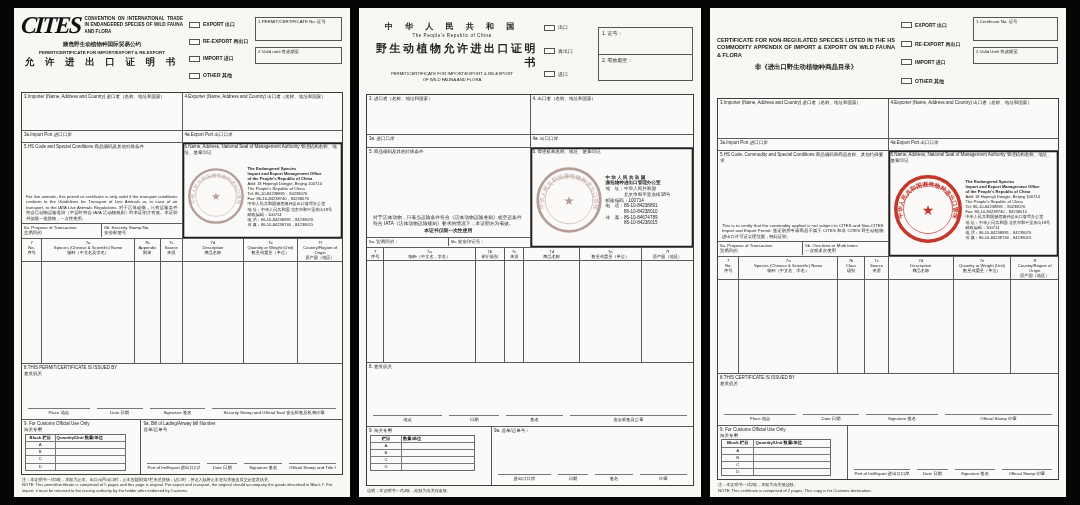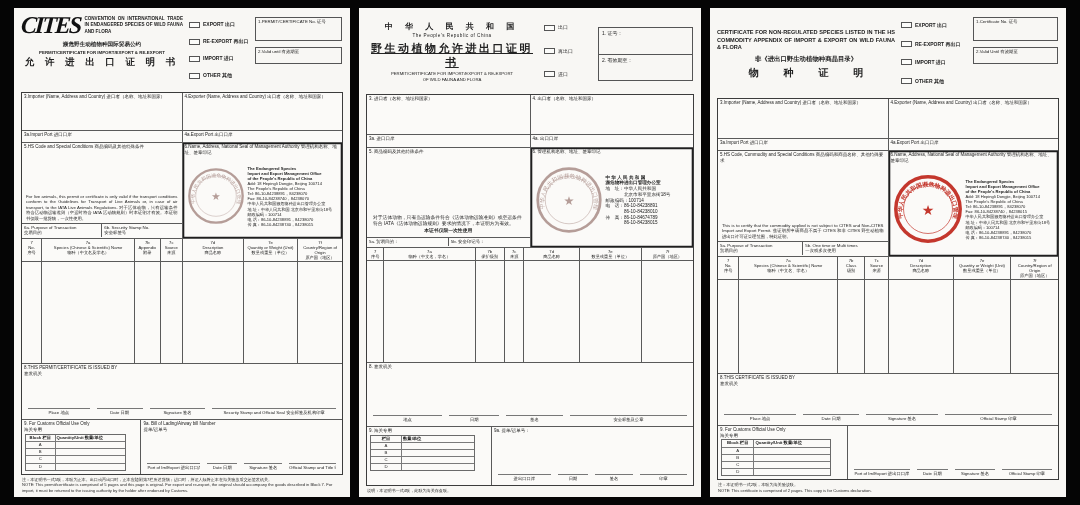--- a/index.html
+++ b/index.html
@@ -67,21 +67,21 @@
   .mr { display:flex; }
   .mr + .mr { border-top:1px solid #7a7a7a; }
   .mc1 { flex:0 0 30%; border-right:1px solid #7a7a7a; text-align:center; padding:0 1px; min-height:6.2px; }
   .mc2 { flex:1; padding:0 1px; }
 
   .note { font-size:4.1px; line-height:1.3; padding:2px 1px 0; color:#2a2a2a; }
 
   
   .d2t1 { font-weight:bold; font-size:8px; letter-spacing:5px; text-align:center; }
   .d2t2 { font-size:4.6px; text-align:center; letter-spacing:0.5px; margin-top:1px; }
-  .d2t3 { font-weight:bold; font-size:11px; letter-spacing:2.5px; text-align:center; margin-top:2px;text-decoration:underline; }
+  .d2t3 { font-weight:bold; font-size:11px; letter-spacing:2.5px; text-align:right; margin-top:2px; }
   .d2t4 { font-size:4.3px; text-align:center; margin-top:1.5px; }
 
   
   .d3title { font-weight:bold; font-size:5.6px; line-height:1.35; text-align:justify; }
   .d3cn1 { font-weight:bold; font-size:6.4px; text-align:center; margin-top:3.5px; }
   .d3cn2 { font-weight:bold; font-size:10px; letter-spacing:11px; text-align:center; margin-top:2px; text-indent:11px; }
 </style>
 </head>
 <body>
 
@@ -412,21 +412,20 @@
       </div>
     </div>
     <div class="note">说明：本证明书一式4联，此联为海关存查联。</div>
   </div>
 
   <div class="sheet s3">
     <div class="hdr" style="height:84px">
       <div class="hd-left" style="flex:0 0 178px;justify-content:center">
         <div class="d3title">CERTIFICATE FOR NON-REGULATED SPECIES LISTED IN THE HS COMMODITY APPENDIX OF IMPORT &amp; EXPORT ON WILD FAUNA &amp; FLORA</div>
         <div class="d3cn1">非《进出口野生动植物种商品目录》</div>
-        <div class="d3cn2">物 种 证 明</div>
       </div>
       <div class="cbcol" style="flex:1">
         <div class="cbrow">
             <span class="cb"></span>
             <span class="cbl b">EXPORT 出口</span>
           </div>
         <div class="cbrow">
             <span class="cb"></span>
             <span class="cbl b">RE-EXPORT 再出口</span>
           </div>

